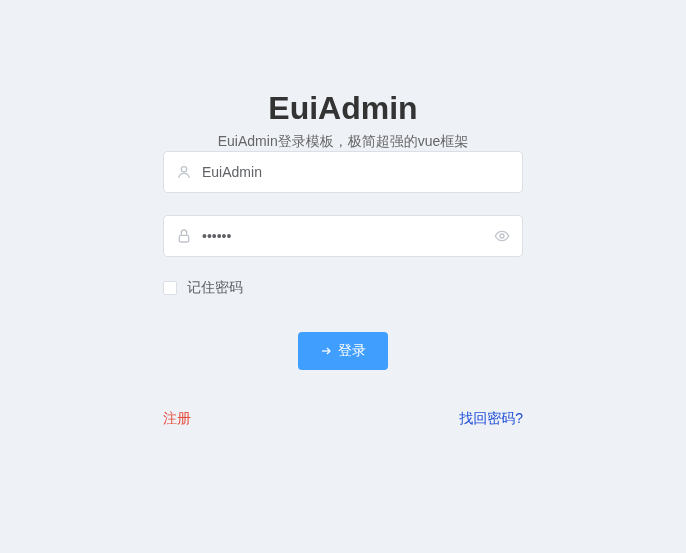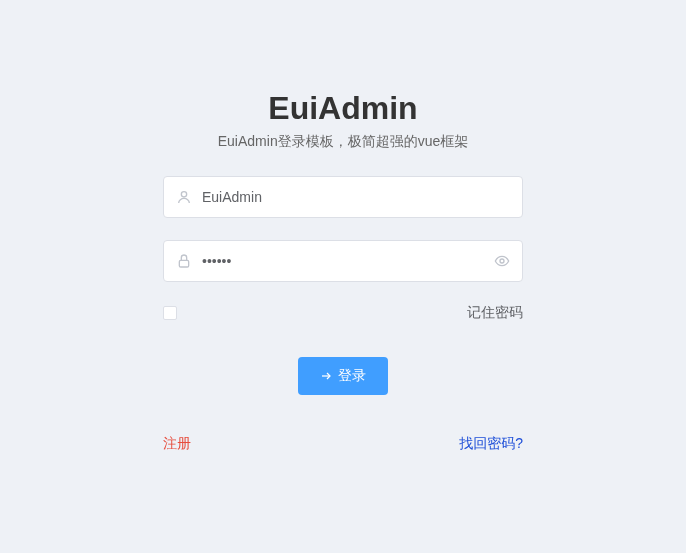--- a/index.html
+++ b/index.html
@@ -21,21 +21,20 @@
       font-size: 32px;
       font-weight: 600;
       color: #333;
       text-align: center;
       margin-bottom: 6px;
     }
     .subtitle {
       font-size: 14px;
       color: #666;
       text-align: center;
-      margin-bottom: 25px;
     }
     .form-container {
       width: 360px;
     }
     .input-wrapper {
       position: relative;
       margin-bottom: 22px;
       background: #fff;
       border: 1px solid #dcdfe6;
       border-radius: 4px;
@@ -65,21 +64,20 @@
       color: #c0c4cc;
       cursor: pointer;
       display: flex;
       align-items: center;
     }
     .checkbox-row {
       display: flex;
       align-items: center;
       margin-bottom: 35px;
       margin-top: 17px;
-      justify-content: space-between;
     }
     .checkbox {
       width: 14px;
       height: 14px;
       border: 1px solid #dcdfe6;
       border-radius: 2px;
       background: #fff;
       margin-right: 10px;
       cursor: pointer;
     }

